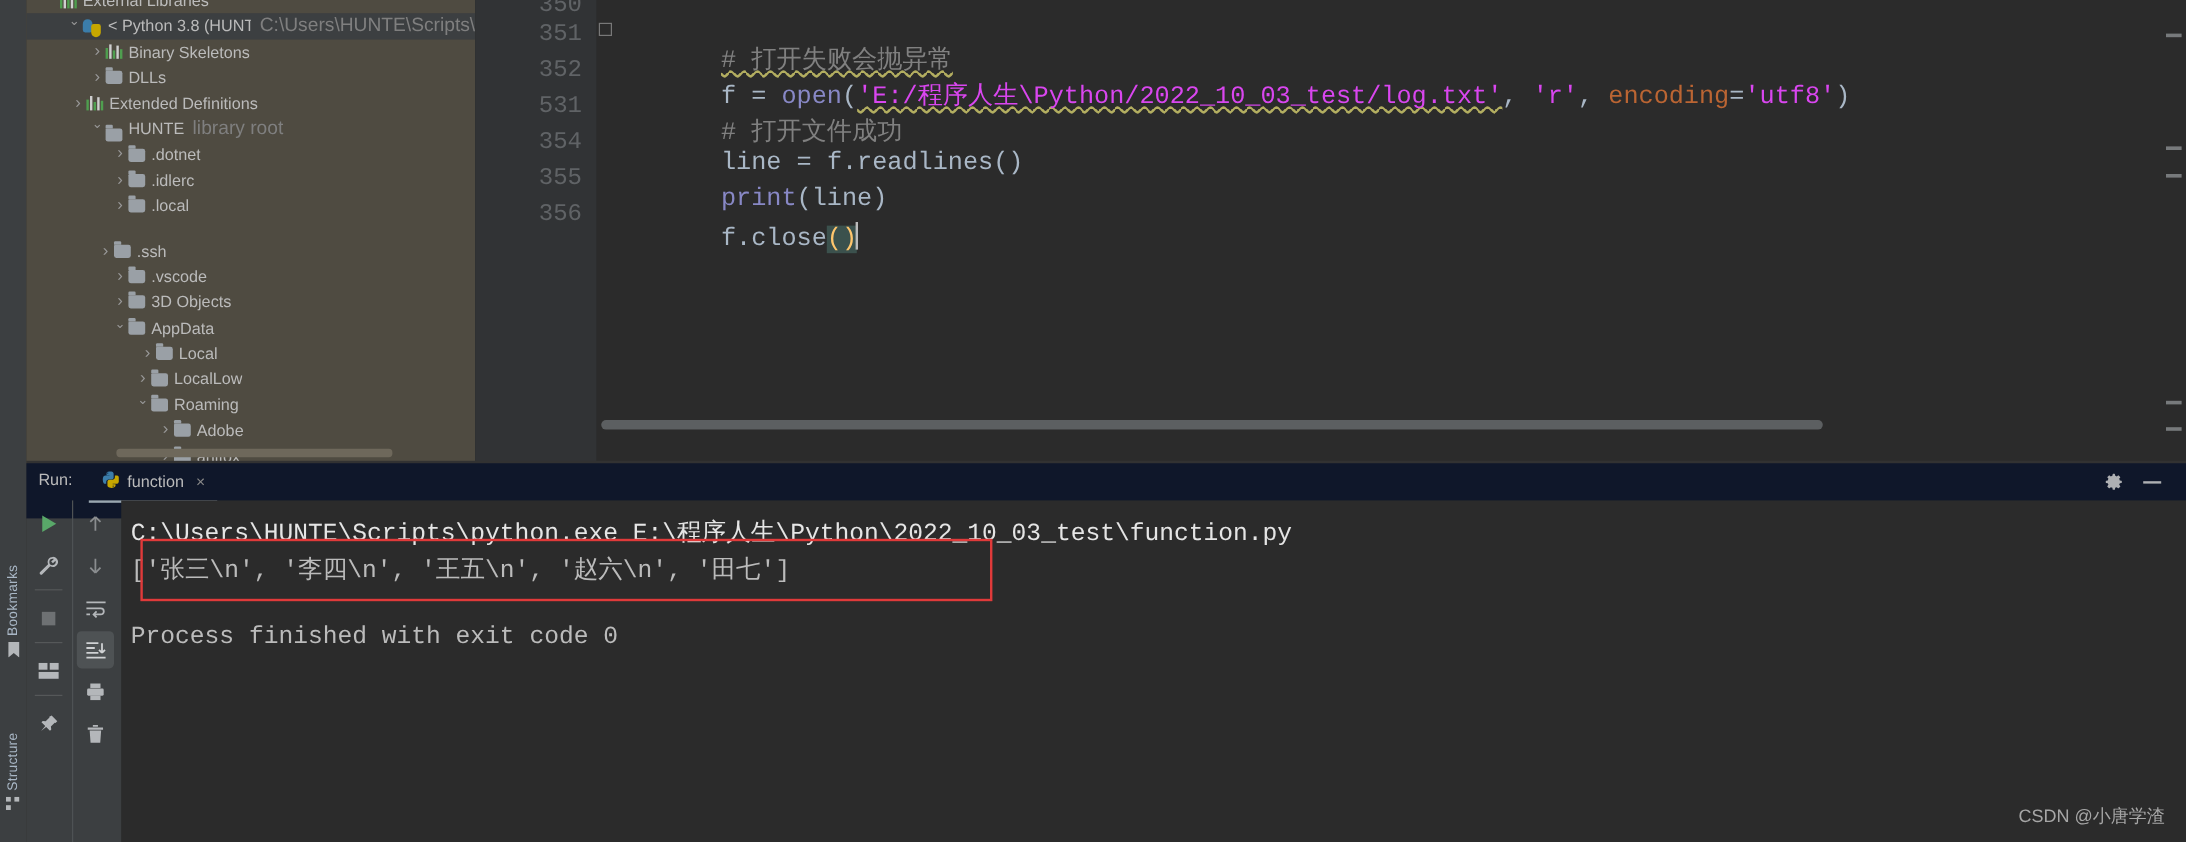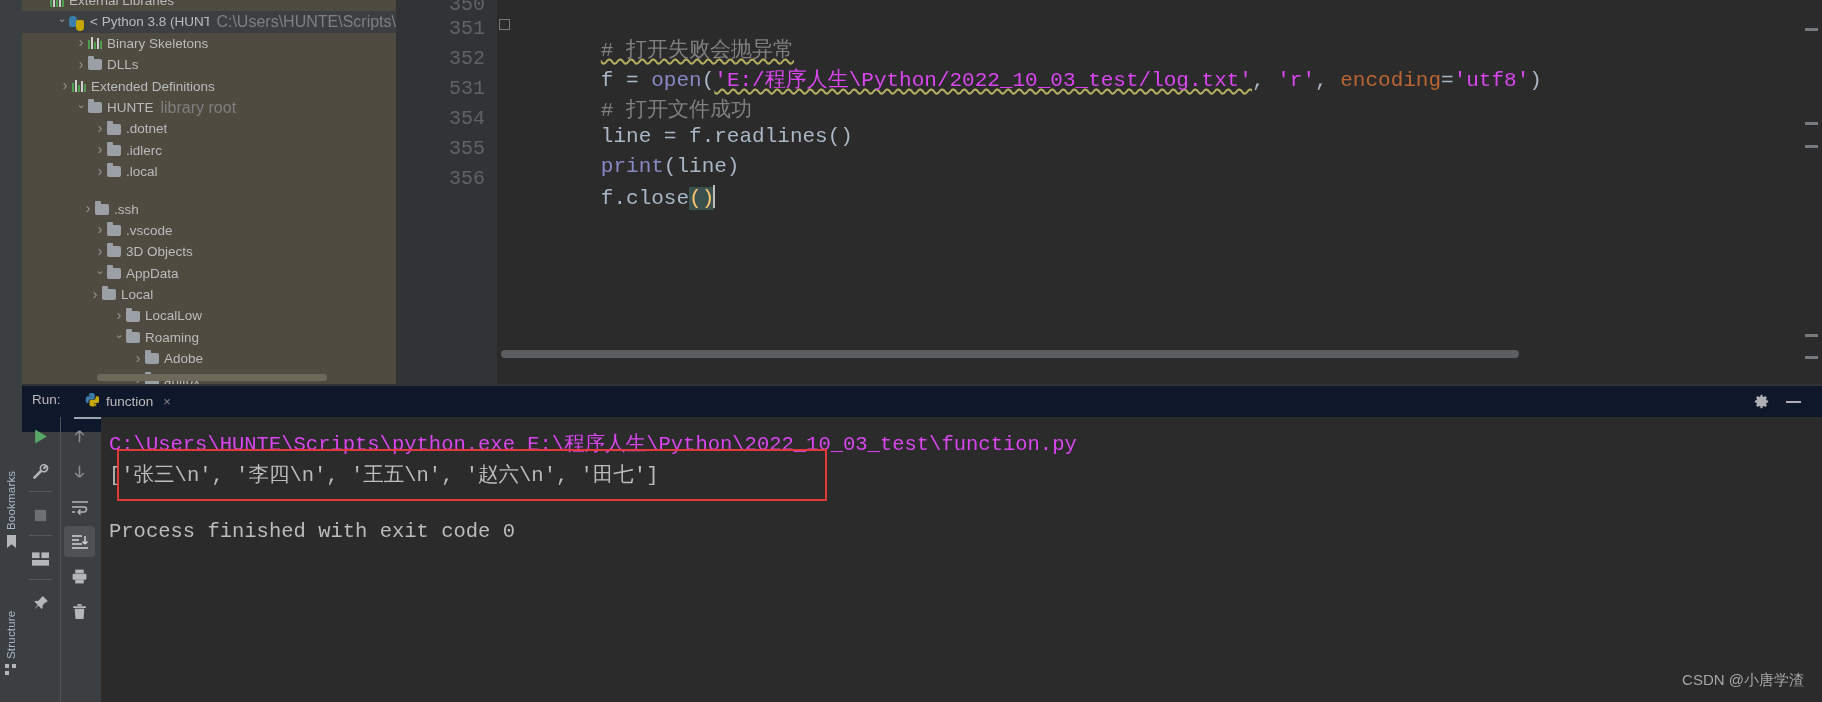--- a/index.html
+++ b/index.html
@@ -181,21 +181,21 @@
 
   .console{
     position:absolute;left:79px;top:31px;right:0;bottom:0;background:#2b2b2b;
     overflow:hidden;
   }
   .con-line{
     position:absolute;left:8px;white-space:pre;
     font-family:"Liberation Mono","DejaVu Sans Mono",monospace;
     font-size:20.5px;color:#bbbbbb;
   }
-  .con-line.cmd{color:#d946ef;}
+  .con-line.cmd{color:#e5e5e5;}
   .highlight-box{
     position:absolute;border:2px solid #e03a3a;background:transparent;
     pointer-events:none;
   }
   .watermark{
     position:absolute;right:18px;bottom:12px;font-size:15px;color:#a6a6a6;
     font-family:"Liberation Sans","DejaVu Sans",sans-serif;
   }
   .divider-line{
     position:absolute;left:22px;top:384px;right:0;height:2px;background:#323232;
@@ -269,21 +269,21 @@
           <span class="arrow right"></span>
           <span class="bars-ic">
             <i></i>
             <i></i>
             <i></i>
             <i></i>
             <i></i>
           </span>
           <span class="label">Extended Definitions</span>
         </div>
-        <div class="tree-row" style="padding-left: 52px; margin-top: 0px;">
+        <div class="tree-row" style="padding-left: 52px; margin-top: 0px; align-items: flex-end;">
           <span class="arrow down"></span>
           <span class="folder-ic"></span>
           <span class="label">HUNTE</span>
           <span class="sub">library root</span>
         </div>
         <div class="tree-row" style="padding-left: 71px; margin-top: 0px;">
           <span class="arrow right"></span>
           <span class="folder-ic"></span>
           <span class="label">.dotnet</span>
         </div>
@@ -310,21 +310,21 @@
         <div class="tree-row" style="padding-left: 71px; margin-top: 0px;">
           <span class="arrow right"></span>
           <span class="folder-ic"></span>
           <span class="label">3D Objects</span>
         </div>
         <div class="tree-row" style="padding-left: 71px; margin-top: 0px;">
           <span class="arrow down"></span>
           <span class="folder-ic"></span>
           <span class="label">AppData</span>
         </div>
-        <div class="tree-row" style="padding-left: 66px; margin-top: 0px;">
+        <div class="tree-row" style="padding-left: 94px; margin-top: 0px;">
           <span class="arrow right"></span>
           <span class="folder-ic"></span>
           <span class="label">Local</span>
         </div>
         <div class="tree-row" style="padding-left: 90px; margin-top: 0px;">
           <span class="arrow right"></span>
           <span class="folder-ic"></span>
           <span class="label">LocalLow</span>
         </div>
         <div class="tree-row" style="padding-left: 90px; margin-top: 0px;">

